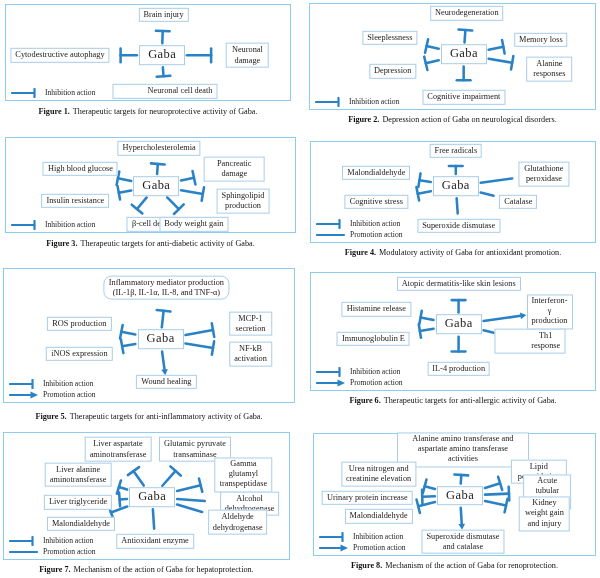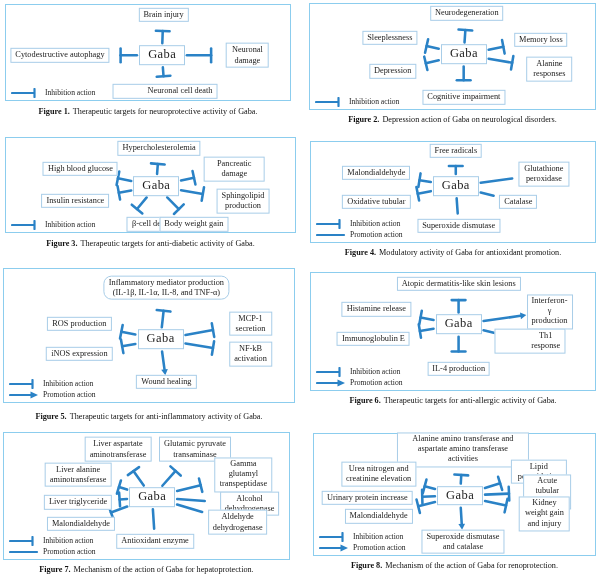--- a/index.html
+++ b/index.html
@@ -135,21 +135,21 @@
             <line x1="171.29741198882343" y1="41.5287644352411" x2="203.35830102235317" y2="37.159152584708565" stroke="#2a82c6" stroke-width="2.6" stroke-linecap="round"></line>
             <line x1="120.38506171057887" y1="50.119610298362595" x2="107.04060118837523" y2="52.80476014602157" stroke="#2a82c6" stroke-width="2.6" stroke-linecap="round"></line>
             <line x1="108.42145225212613" y1="59.667212356400746" x2="105.65975012462434" y2="45.9423079356424" stroke="#2a82c6" stroke-width="2.6" stroke-linecap="round"></line>
             <line x1="171.24217378499497" y1="51.50762339480741" x2="184.41408993001005" y2="54.88047714136792" stroke="#2a82c6" stroke-width="2.6" stroke-linecap="round"></line>
             <line x1="146.70301932907918" y1="57.306205947487385" x2="147.8068702773885" y2="72.83290060502523" stroke="#2a82c6" stroke-width="2.6" stroke-linecap="round"></line>
           </svg>
           <div class="node center-node" style="left: 51%; top: 44%;">Gaba</div>
           <div class="node" style="left: 51%; top: 9%;">Free radicals</div>
           <div class="node" style="left: 23%; top: 31%;">Malondialdehyde</div>
           <div class="node" style="left: 82%; top: 32%;">Glutathione peroxidase</div>
-          <div class="node" style="left: 23%; top: 60%;">Oxidative tubular</div>
+          <div class="node" style="left: 23%; top: 60%;">Cognitive stress</div>
           <div class="node" style="left: 73%; top: 60%;">Catalase</div>
           <div class="node" style="left: 52%; top: 84%;">Superoxide dismutase</div>
           <div class="legend">
             <div class="legend-row">
               <svg width="30" height="10">
                 <line x1="1" y1="5" x2="23" y2="5" stroke="#2a82c6" stroke-width="2.2" stroke-linecap="round"></line>
                 <line x1="23.5" y1="1" x2="23.5" y2="9" stroke="#2a82c6" stroke-width="2.2" stroke-linecap="round"></line>
               </svg>
               <span class="legend-label">Inhibition action</span>
             </div>

